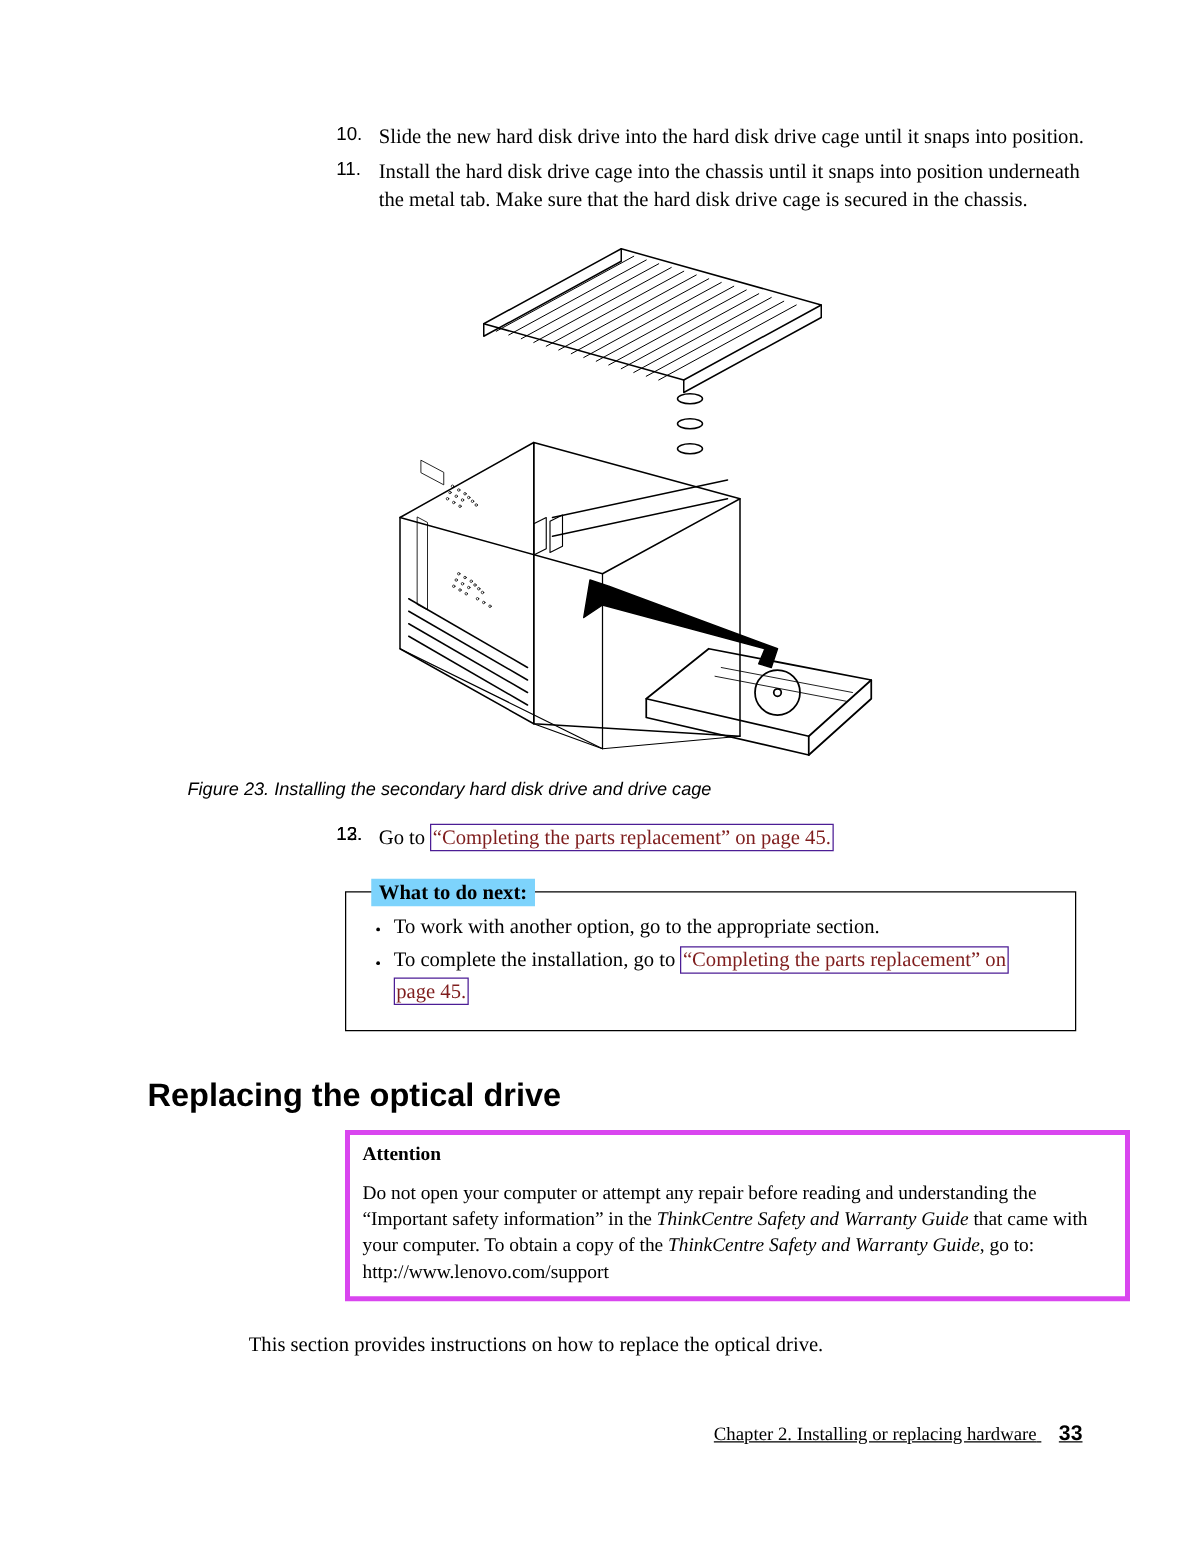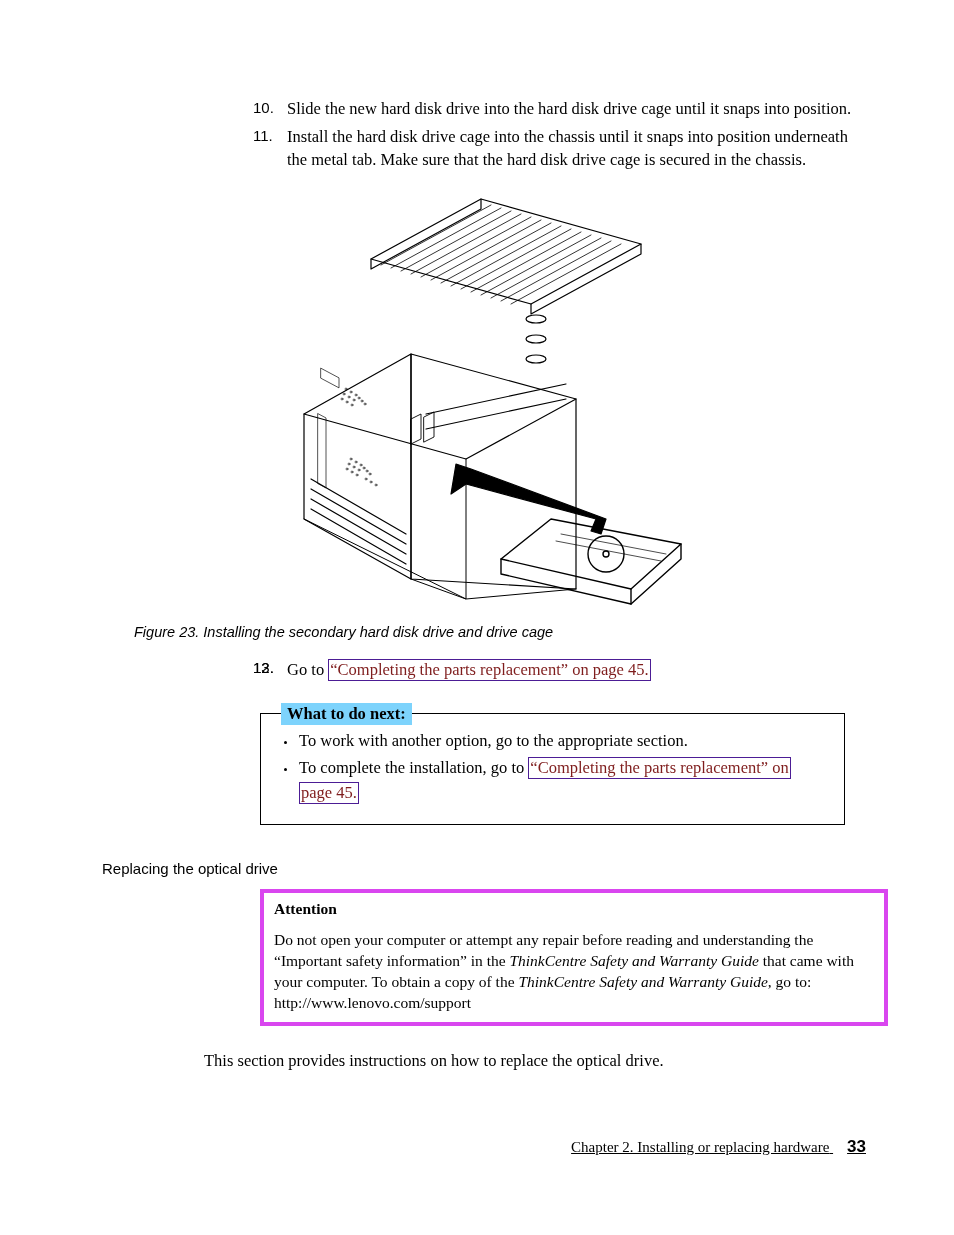--- a/index.html
+++ b/index.html
@@ -9,21 +9,21 @@
     font-family: "Palatino Linotype", "Book Antiqua", Palatino, serif;
     color: #000;
     width: 954px;
     height: 1235px;
     position: relative;
     font-size: 16.5px;
     line-height: 1.35;
   }
   .content {
     position: absolute;
-    left: 102px;
+    left: 118px;
     top: 98px;
     width: 756px;
   }
   ol.main-list {
     margin: 0;
     padding: 0 0 0 185px;
     list-style: none;
   }
   ol.main-list > li {
     position: relative;
@@ -85,37 +85,37 @@
   .wtdn-frame ul li {
     margin-bottom: 4px;
     list-style-type: disc;
     padding-left: 2px;
   }
   .wtdn-frame ul li::marker {
     font-size: 10px;
   }
   h2.section-heading {
     font-family: Arial, Helvetica, sans-serif;
-    font-weight: normal;
-    font-size: 15px;
+    font-weight: bold;
+    font-size: 26px;
     margin: 34px 0 10px 0;
   }
   .attention-box {
     margin-left: 158px;
     width: 600px;
     border: 4px solid #d946ef;
     padding: 6px 10px 8px 10px;
     font-size: 15.5px;
   }
   .attention-box .att-title {
     font-weight: bold;
     margin-bottom: 10px;
   }
   .body-para {
-    margin-left: 102px;
+    margin-left: 81px;
     width: 600px;
     margin-top: 24px;
     margin-bottom: 0;
   }
   .footer {
     position: absolute;
     bottom: 76px;
     right: 88px;
     font-size: 15px;
     text-decoration: underline;

